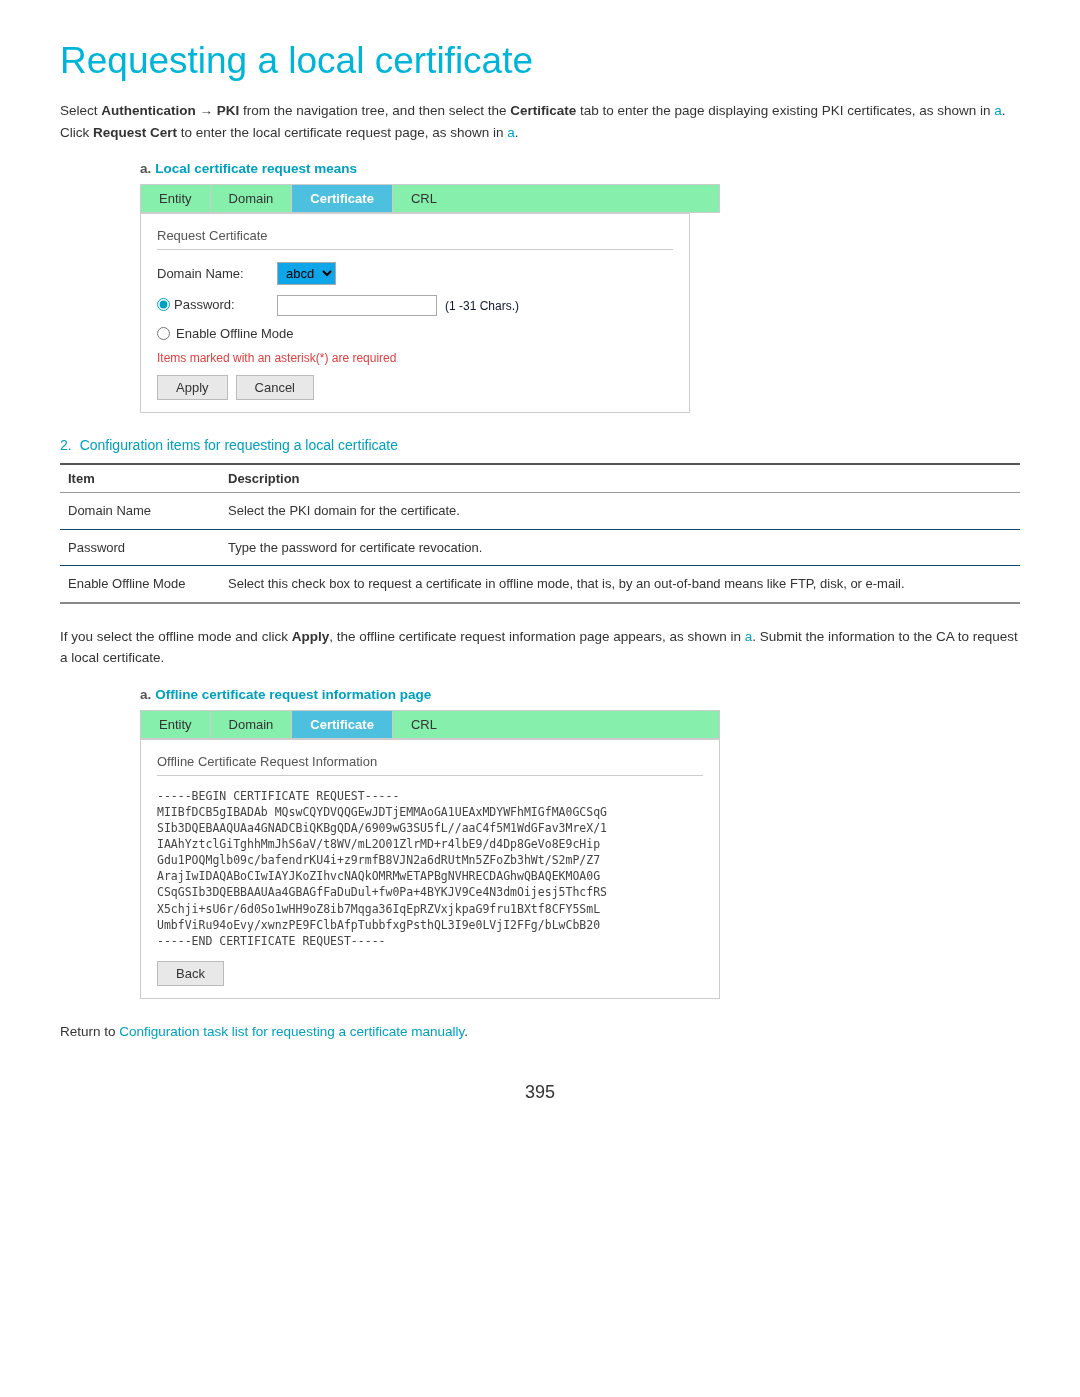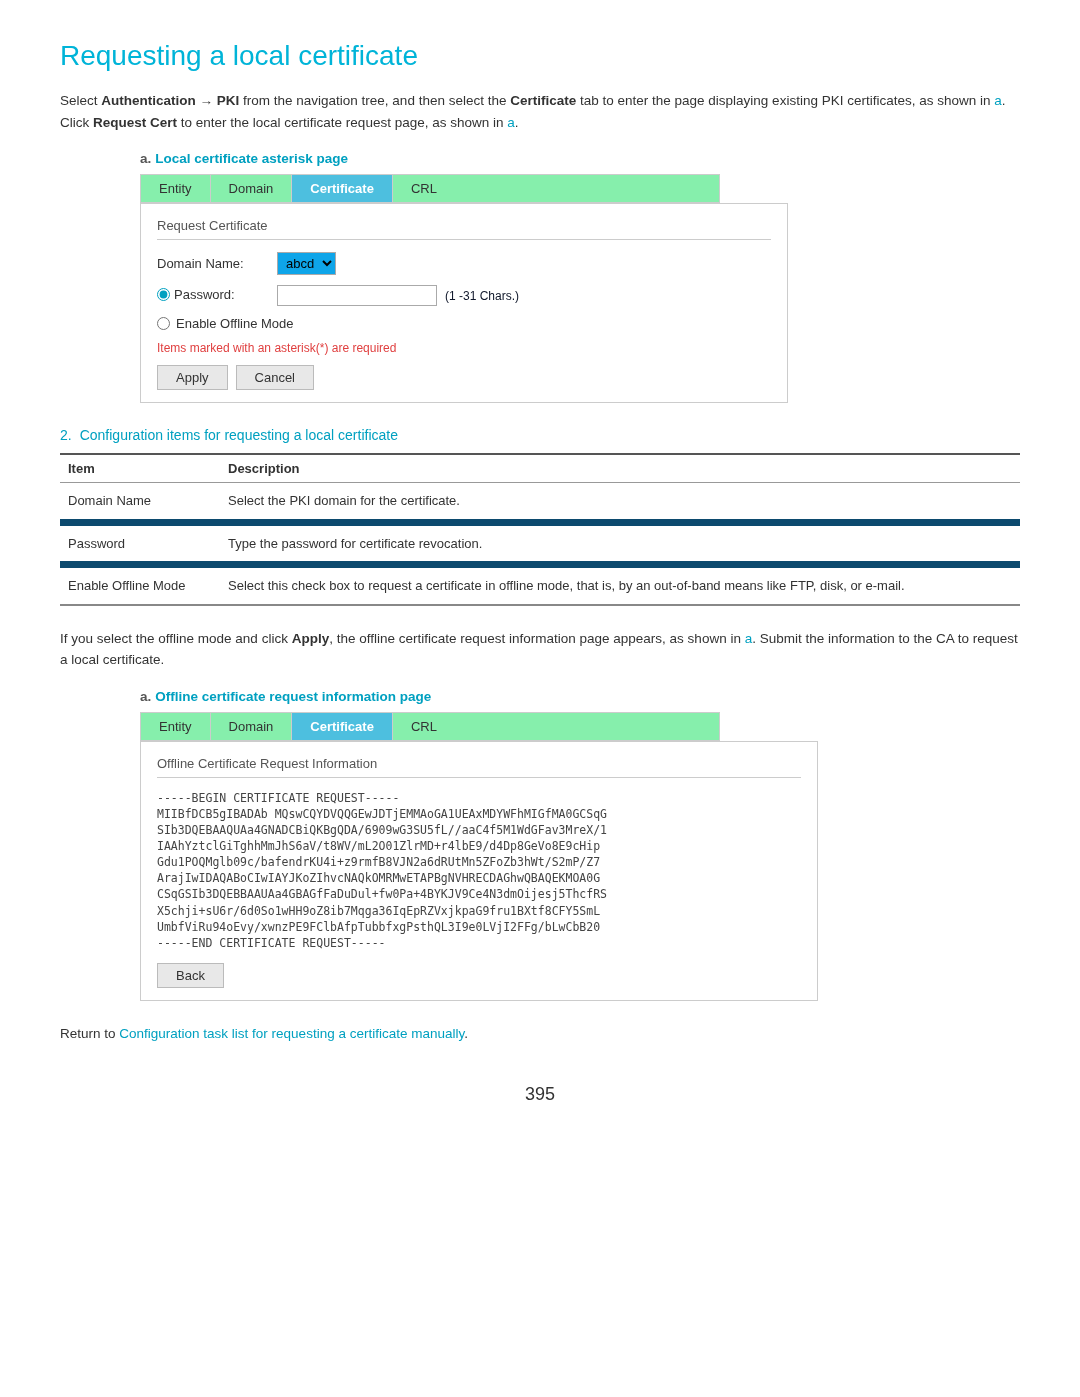--- a/index.html
+++ b/index.html
@@ -5,21 +5,21 @@
     * { box-sizing: border-box; margin: 0; padding: 0; }
     body {
       font-family: Arial, Helvetica, sans-serif;
       font-size: 14px;
       color: #333;
       background: #fff;
       padding: 40px 60px 60px 60px;
       max-width: 1080px;
     }
     h1.page-title {
-      font-size: 28px;
+      font-size: 37px;
       font-weight: normal;
       color: #00b4d8;
       margin-bottom: 18px;
     }
     p.intro {
       font-size: 13.5px;
       line-height: 1.6;
       margin-bottom: 18px;
       color: #333;
     }
@@ -59,21 +59,21 @@
     }
     .tab-item:last-child { border-right: none; }
     .tab-item.active {
       background: #4dbfdf;
       color: #fff;
       font-weight: bold;
     }
     
     .form-panel {
       border: 1px solid #ccc;
-      width: 648px;
+      width: 550px;
       margin-top: 0;
       padding: 14px 16px 12px 16px;
       background: #fff;
     }
     .form-section-title {
       font-size: 13px;
       color: #555;
       border-bottom: 1px solid #ccc;
       padding-bottom: 6px;
       margin-bottom: 12px;
@@ -148,32 +148,32 @@
     .config-table th {
       text-align: left;
       padding: 6px 12px 6px 8px;
       font-weight: bold;
       color: #333;
     }
     .config-table td {
       padding: 8px 8px;
       vertical-align: top;
       line-height: 1.5;
-      border-bottom: 7px solid #0c4a6e;
+      border-bottom: 1px solid #0c4a6e;
     }
     .config-table td:first-child {
       width: 160px;
     }
     .config-table tbody tr:last-child td {
       border-bottom: 2px solid #888;
     }
     
     .offline-panel {
       border: 1px solid #ccc;
-      width: 678px;
+      width: 580px;
       padding: 14px 16px 12px 16px;
       background: #fff;
       margin-top: 0;
     }
     .cert-text-area {
       font-family: monospace;
       font-size: 11.5px;
       color: #444;
       line-height: 1.4;
       white-space: pre;
@@ -211,21 +211,21 @@
 <body>
 
 <h1 class="page-title">Requesting a local certificate</h1>
 
 <p class="intro">
   Select <strong>Authentication → PKI</strong> from the navigation tree, and then select the <strong>Certificate</strong> tab to enter the page displaying existing PKI certificates, as shown in <a href="#">a</a>. Click <strong>Request Cert</strong> to enter the local certificate request page, as shown in <a href="#">a</a>.
 </p>
 
 <div class="section-block indent">
   <div class="sub-label">
-    <span class="alpha">a.</span><span class="sub-label-cyan">Local certificate asterisk page</span>
+    <span class="alpha">a.</span><span class="sub-label-cyan">Local certificate request means</span>
   </div>
 
   <div class="tab-bar">
     <div class="tab-item">Entity</div>
     <div class="tab-item">Domain</div>
     <div class="tab-item active">Certificate</div>
     <div class="tab-item">CRL</div>
   </div>
 
   <div class="form-panel">

